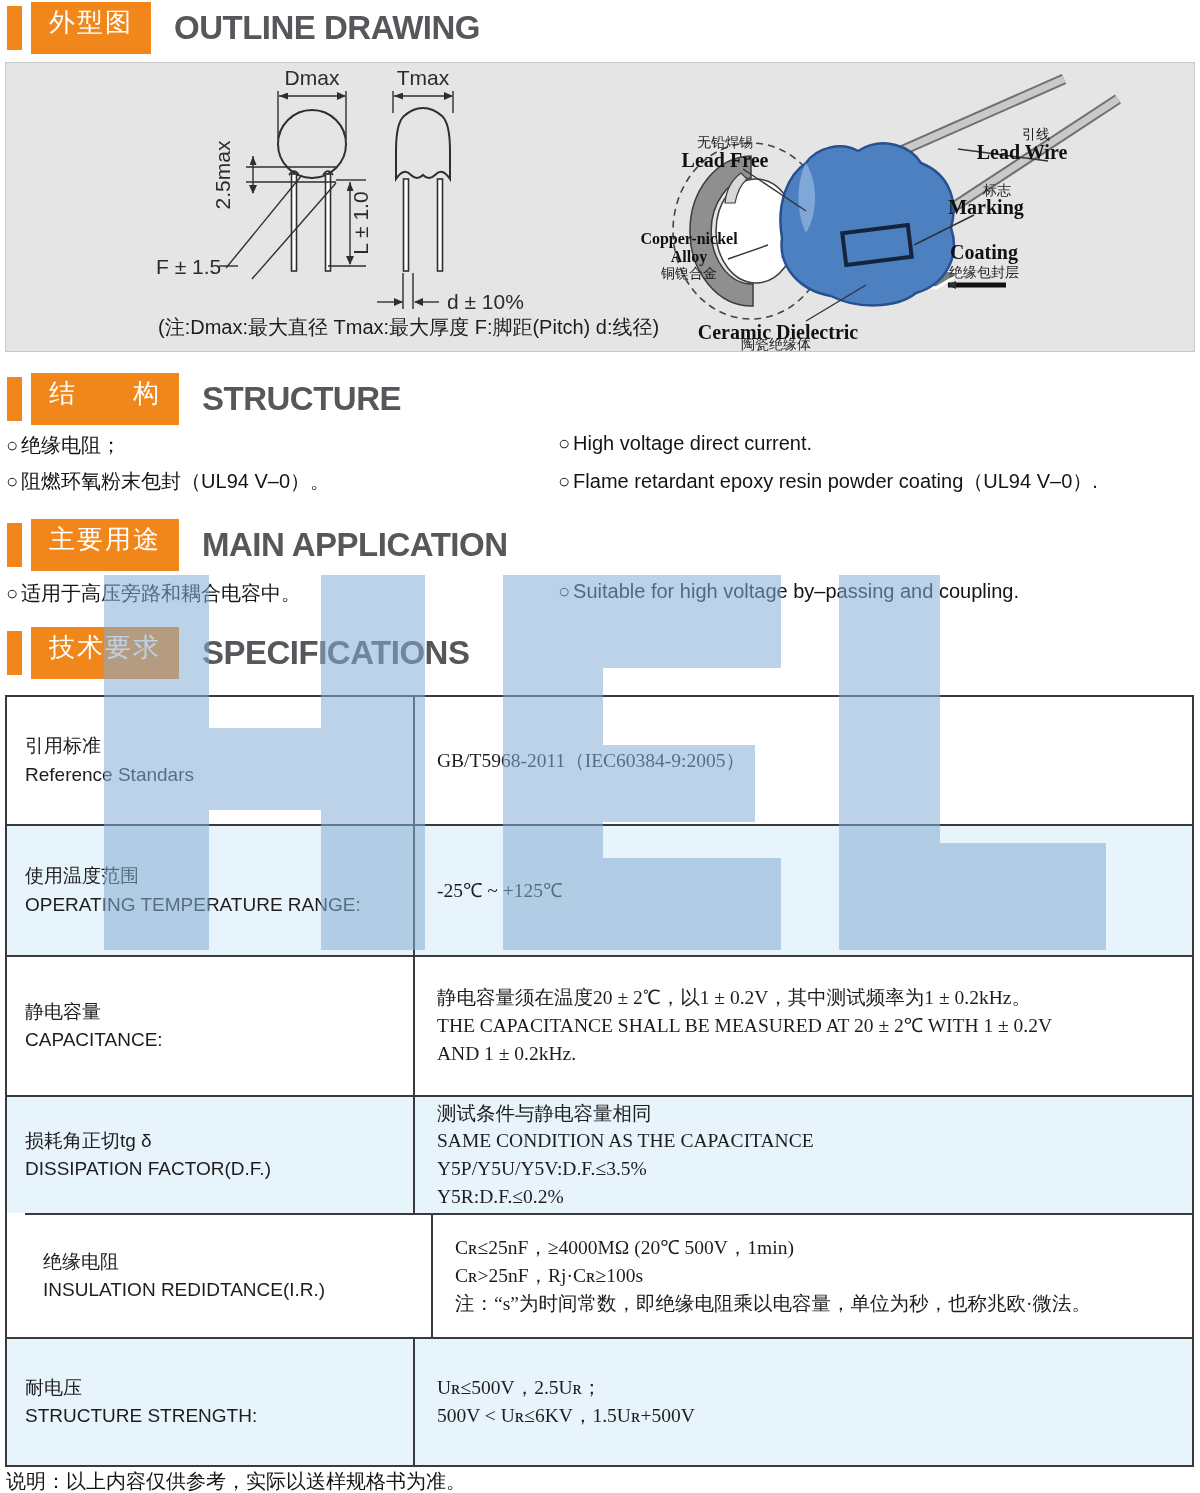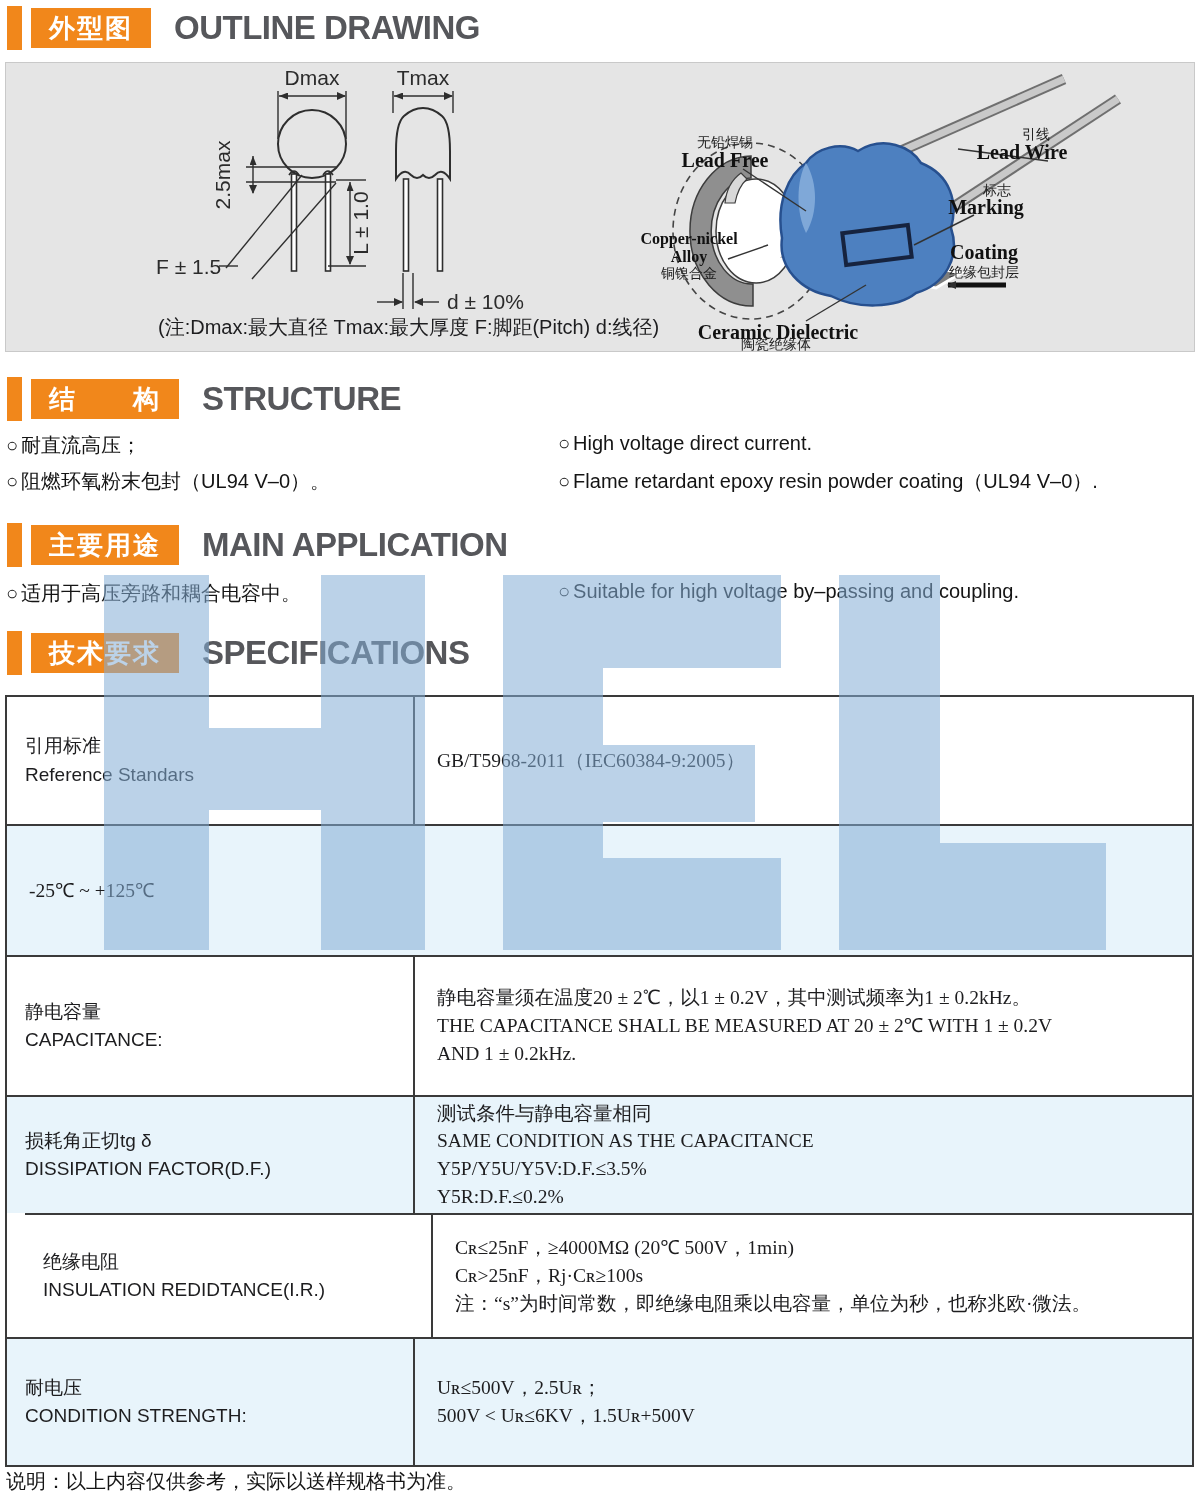--- a/index.html
+++ b/index.html
@@ -2,22 +2,22 @@
 <html><head>
 <meta charset="utf-8">
 <style>
   html,body{margin:0;padding:0;background:#ffffff;}
   .page{position:relative;width:1200px;height:1493px;background:#fff;overflow:hidden;
         font-family:"Liberation Sans","DejaVu Sans",sans-serif;color:#1d1d1f;}
 
   
   .sec{position:absolute;left:7px;display:flex;align-items:center;height:46px;}
   .sec .accent{width:15px;height:44px;background:#F1871B;margin-right:9px;flex:0 0 auto;}
-  .sec .tag{background:#F1871B;color:#fff;font-weight:bold;font-size:26px;
-            height:40px;line-height:40px;padding:0 18px;letter-spacing:2px;white-space:nowrap;}
+  .sec .tag{background:#F1871B;color:#fff;font-weight:normal;font-size:26px;
+            height:52px;line-height:40px;padding:0 18px;letter-spacing:2px;white-space:nowrap;}
   .sec .en{color:#56575B;font-weight:bold;font-size:33px;margin-left:23px;
            letter-spacing:-0.5px;white-space:nowrap;}
 
   
   .drawbox{position:absolute;left:5px;top:62px;width:1188px;height:288px;
            border:1px solid #c9c9c9;background:#e5e5e5;}
   .drawbox svg{position:absolute;left:0;top:0;}
   .dim-label{font-size:21px;fill:#2b2b2b;}
   .cap{font-size:20px;fill:#1d1d1f;}
   .zh3d{font-size:14px;fill:#222;font-family:"Liberation Sans","DejaVu Sans",sans-serif;}
@@ -180,21 +180,21 @@
     </svg>
   </div>
 
   <div class="sec" style="top:376px;">
     <span class="accent"></span>
     <span class="tag">结　　构</span>
     <span class="en">STRUCTURE</span>
   </div>
 
   <div class="bullet-line" style="left:6px;top:432px;">
-    <span class="mark">○</span><span>耐直流高压；</span>
+    <span class="mark">○</span><span>绝缘电阻；</span>
   </div>
   <div class="bullet-line" style="left:6px;top:468px;">
     <span class="mark">○</span><span>阻燃环氧粉末包封（UL94 V–0）。</span>
   </div>
   <div class="bullet-line" style="left:558px;top:432px;">
     <span class="mark">○</span><span>High voltage direct current.</span>
   </div>
   <div class="bullet-line" style="left:558px;top:468px;">
     <span class="mark">○</span><span>Flame  retardant epoxy resin  powder coating（UL94 V–0）.</span>
   </div>
@@ -222,20 +222,24 @@
 
     <div class="spec-row r1">
       <div class="cell-label">
         <div>引用标准</div>
         <div>Reference Standars</div>
       </div>
       <div class="cell-value">GB/T5968-2011（IEC60384-9:2005）</div>
     </div>
 
     <div class="spec-row r2 shaded">
+      <div class="cell-label">
+        <div>使用温度范围</div>
+        <div>OPERATING TEMPERATURE RANGE:</div>
+      </div>
       <div class="cell-value">-25℃ ~ +125℃</div>
     </div>
 
     <div class="spec-row r3">
       <div class="cell-label">
         <div>静电容量</div>
         <div>CAPACITANCE:</div>
       </div>
       <div class="cell-value">静电容量须在温度20 ± 2℃，以1 ± 0.2V，其中测试频率为1 ± 0.2kHz。
 THE CAPACITANCE SHALL BE MEASURED AT 20 ± 2℃ WITH 1 ± 0.2V
@@ -259,21 +263,21 @@
         <div>INSULATION REDIDTANCE(I.R.)</div>
       </div>
       <div class="cell-value">Cʀ≤25nF，≥4000MΩ (20℃ 500V，1min)
 Cʀ&gt;25nF，Rj·Cʀ≥100s
 注：“s”为时间常数，即绝缘电阻乘以电容量，单位为秒，也称兆欧·微法。</div>
     </div>
 
     <div class="spec-row r6 shaded">
       <div class="cell-label">
         <div>耐电压</div>
-        <div>CONDITION STRENGTH:</div>
+        <div>STRUCTURE STRENGTH:</div>
       </div>
       <div class="cell-value">Uʀ≤500V，2.5Uʀ；
 500V &lt; Uʀ≤6KV，1.5Uʀ+500V</div>
     </div>
 
   </div>
 
   <div class="footer-note">说明：以上内容仅供参考，实际以送样规格书为准。</div>
 
   <div class="wm">

